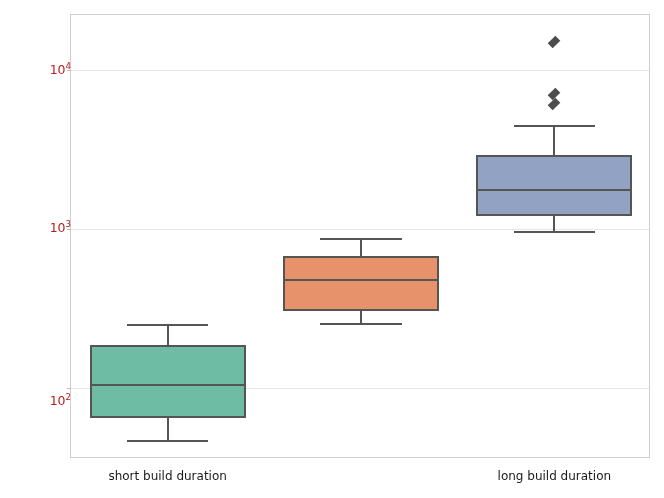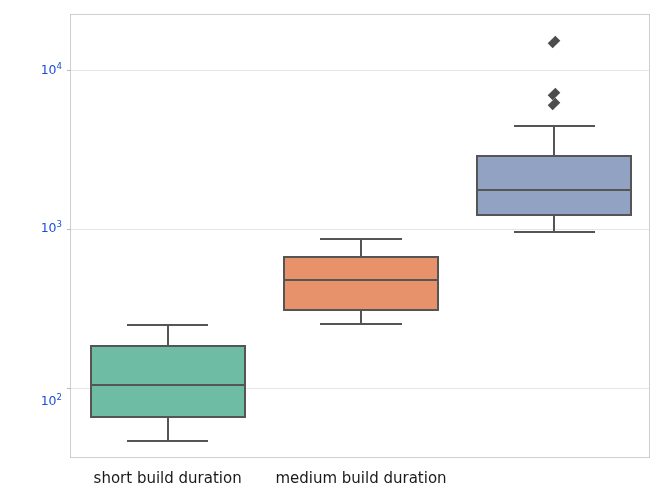--- a/index.html
+++ b/index.html
@@ -33,24 +33,23 @@
   .gridline {
     position: absolute;
     left: 0;
     width: 100%;
     height: 1px;
     background: #e6e6e6;
   }
   .y-tick-label {
     position: absolute;
     right: 100%;
-    margin-right: 9px;
     transform: translateY(-50%);
     font-size: 12.5px;
-    color: #1d4ed8;
+    color: #b91c1c;
     white-space: nowrap;
     line-height: 1;
   }
   .y-tick-label sup {
     font-size: 8.6px;
     vertical-align: super;
     line-height: 0;
   }
   .y-tick-mark {
     position: absolute;
@@ -58,21 +57,21 @@
     width: 4px;
     height: 1px;
     background: #bdbdbd;
   }
   
   .x-tick-label {
     position: absolute;
     top: 100%;
     margin-top: 12px;
     transform: translateX(-50%);
-    font-size: 15px;
+    font-size: 12px;
     color: #1a1a1a;
     white-space: nowrap;
   }
   
   .boxgroup { position: absolute; left: 0; top: 0; width: 100%; height: 100%; }
   .box {
     position: absolute;
     box-sizing: border-box;
     border: 2px solid #555555;
   }
@@ -124,28 +123,28 @@
         <div class="median" style="left: 18.6667px; width: 156px; top: 368.915px;"></div>
         <div class="x-tick-label" style="left: 96.6667px;">short build duration</div>
       </div>
       <div class="boxgroup">
         <div class="whisker-line" style="left: 289px; top: 224.369px; height: 16.2532px;"></div>
         <div class="whisker-line" style="left: 289px; top: 296.113px; height: 12.3919px;"></div>
         <div class="whisker-cap" style="left: 249.44px; width: 81.12px; top: 223.369px;"></div>
         <div class="whisker-cap" style="left: 249.44px; width: 81.12px; top: 307.505px;"></div>
         <div class="box" style="left: 212px; width: 156px; top: 240.622px; height: 55.4911px; background: rgb(232, 146, 108); border-color: rgb(85, 85, 85);"></div>
         <div class="median" style="left: 212px; width: 156px; top: 263.728px;"></div>
-        <div class="x-tick-label" style="left: 290px;">medium build duration</div>
       </div>
       <div class="boxgroup">
         <div class="whisker-line" style="left: 482.333px; top: 111.389px; height: 28.8531px;"></div>
         <div class="whisker-line" style="left: 482.333px; top: 201.312px; height: 16.1684px;"></div>
         <div class="whisker-cap" style="left: 442.773px; width: 81.12px; top: 110.389px;"></div>
         <div class="whisker-cap" style="left: 442.773px; width: 81.12px; top: 216.48px;"></div>
         <div class="box" style="left: 405.333px; width: 156px; top: 140.242px; height: 61.07px; background: rgb(146, 162, 194); border-color: rgb(85, 85, 85);"></div>
         <div class="median" style="left: 405.333px; width: 156px; top: 174.199px;"></div>
         <div class="outlier" style="left: 483.333px; top: 88.7791px; background: rgb(77, 77, 77);"></div>
         <div class="outlier" style="left: 483.333px; top: 79.2543px; background: rgb(77, 77, 77);"></div>
         <div class="outlier" style="left: 483.333px; top: 26.5068px; background: rgb(77, 77, 77);"></div>
+        <div class="x-tick-label" style="left: 483.333px;">long build duration</div>
       </div>
     </div>
 
 </div>
 
 </body></html>

